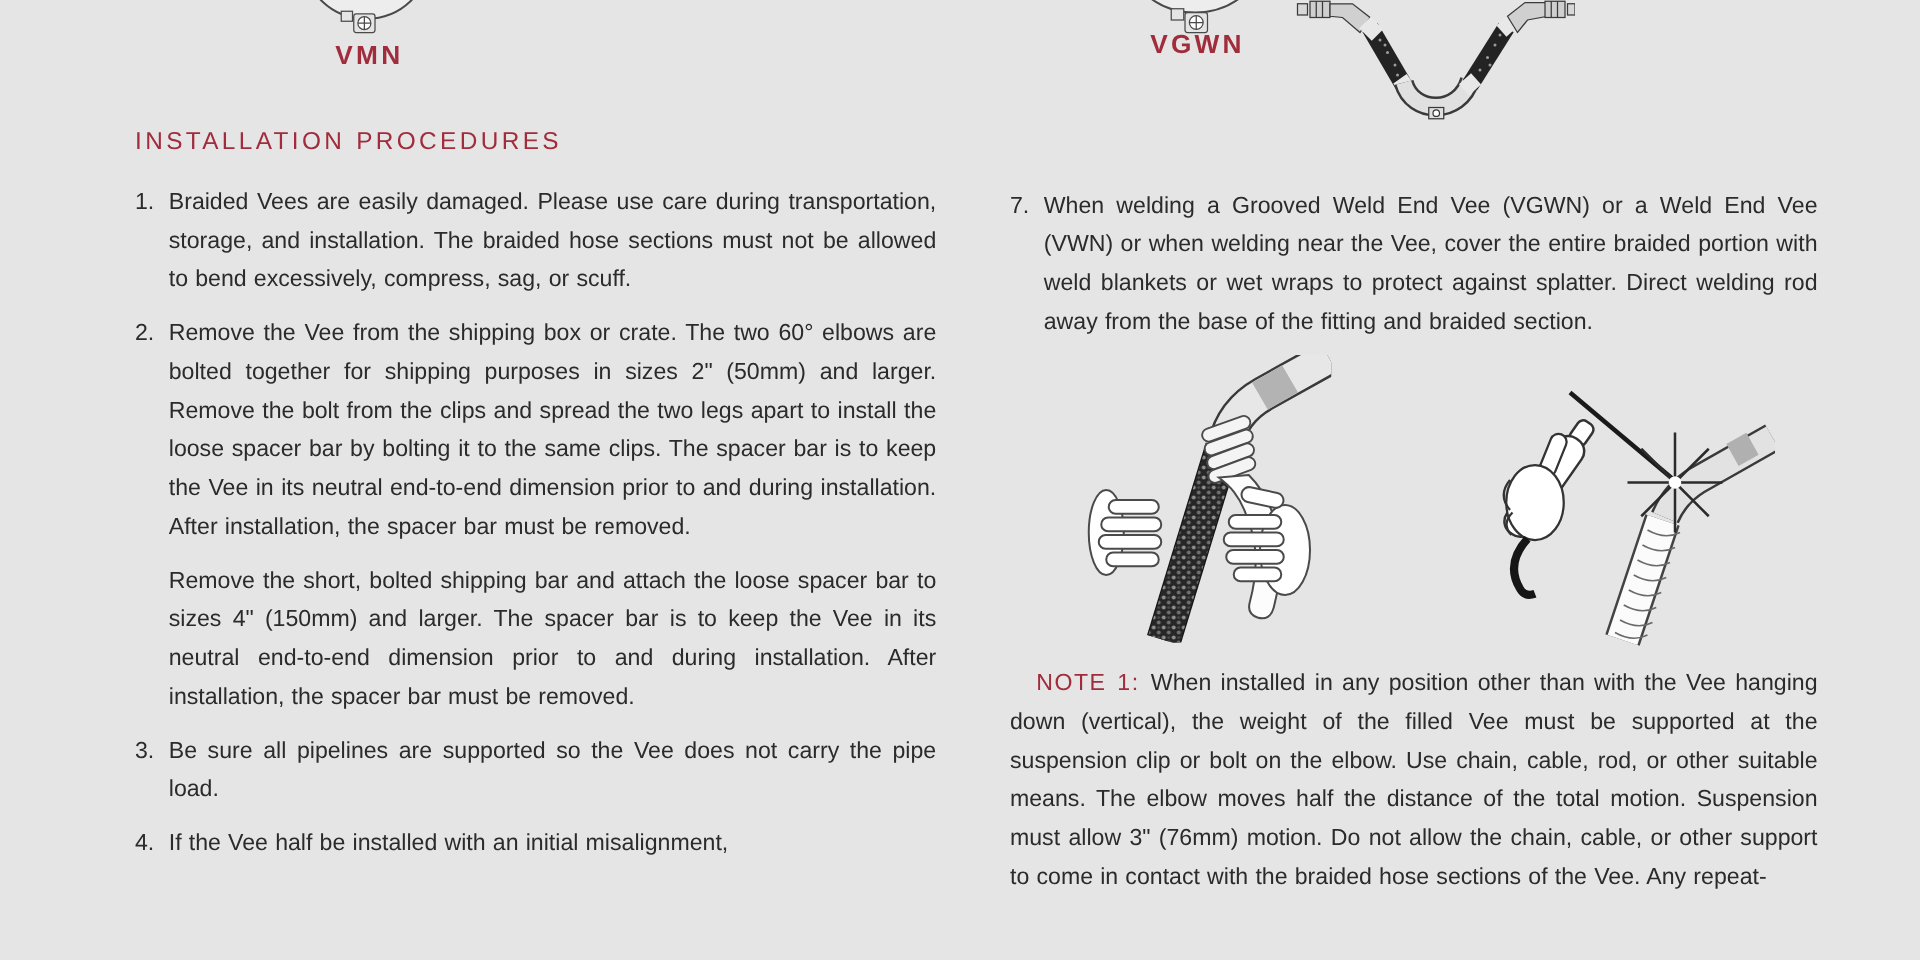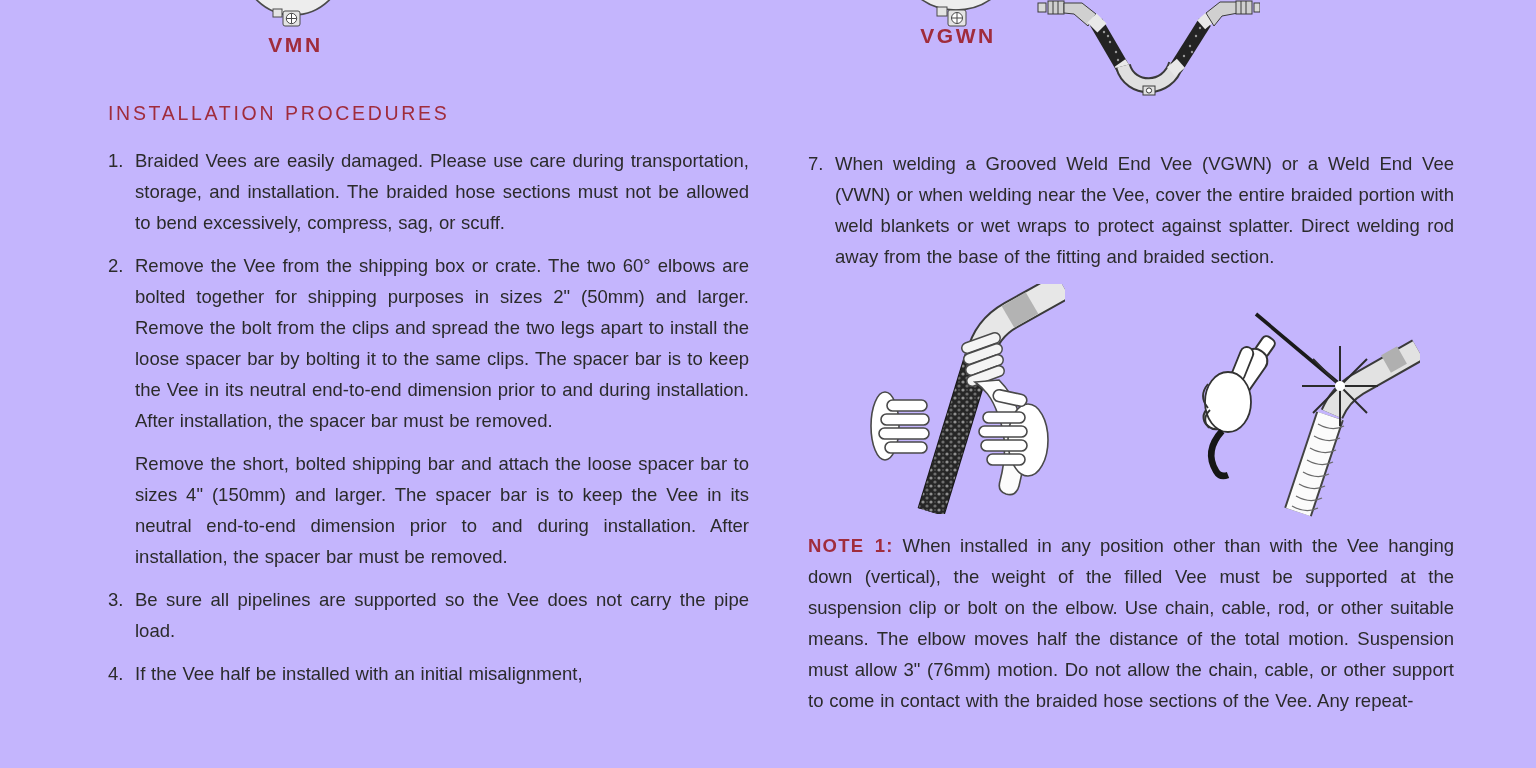--- a/index.html
+++ b/index.html
@@ -2,21 +2,21 @@
 <html style="--accent: #A02C3C; --ink: #2b2b2b;"><head>
 <meta charset="utf-8">
 <style>
   :root{ --accent:#A02C3C; --ink:#2b2b2b; }
   html,body{margin:0;padding:0;}
   body{
     width:1536px;height:768px;overflow:hidden;background:#ffffff;
     font-family:"Liberation Sans", sans-serif;color:var(--ink);
     position:relative;
   }
-  .page{position:absolute;inset:0;background:#c4b5fd;}
+  .page{position:absolute;inset:0;background:#e5e5e5;}
   .figure{position:absolute;}
   .fig-label{
     position:absolute;color:var(--accent);font-weight:700;
     letter-spacing:2.6px;font-size:21px;text-align:center;
   }
   .caption{
     position:absolute;color:var(--accent);font-weight:700;
     font-size:17.5px;line-height:26px;letter-spacing:.3px;
   }
   .col{position:absolute;font-size:18.5px;line-height:31px;word-spacing:.6px;}
@@ -24,21 +24,21 @@
   .col-right{left:808px;top:148px;width:646px;}
   .heading{
     color:var(--accent);font-size:19.5px;font-weight:400;
     letter-spacing:2.7px;margin:0 0 20px 0;line-height:24px;
   }
   .item{position:relative;padding-left:27px;text-align:justify;margin:0 0 12px 0;}
   .item .num{position:absolute;left:0;top:0;}
   .item.cont{margin-top:0;}
   .illos{display:flex;margin:12px 0 14px 57px;gap:105px;height:232px;align-items:flex-start;}
   .note{text-align:justify;margin:14px 0 0 0;}
-  .note-label{color:var(--accent);font-weight:700;letter-spacing:1.2px;padding-right:9px;}
+  .note-label{color:var(--accent);font-weight:400;letter-spacing:1.2px;padding-right:9px;margin-left:21px;}
   svg{display:block;}
 </style>
 </head>
 <body>
 
 <main class="page">
 
   <div class="figure" style="left:233px;top:0;width:125px;height:30px;">
     <svg width="125" height="30" viewBox="0 0 125 30">
       <ellipse cx="60" cy="-33" rx="50" ry="48" fill="#ededed" stroke="#4a4a4a" stroke-width="1.6"></ellipse>

